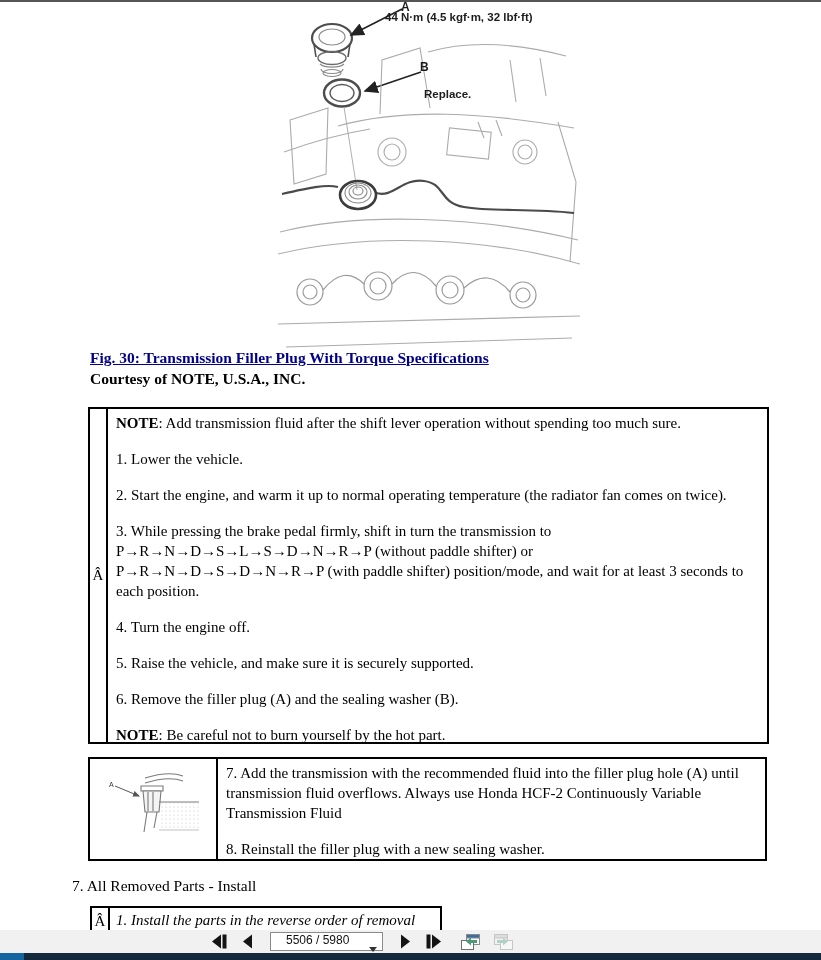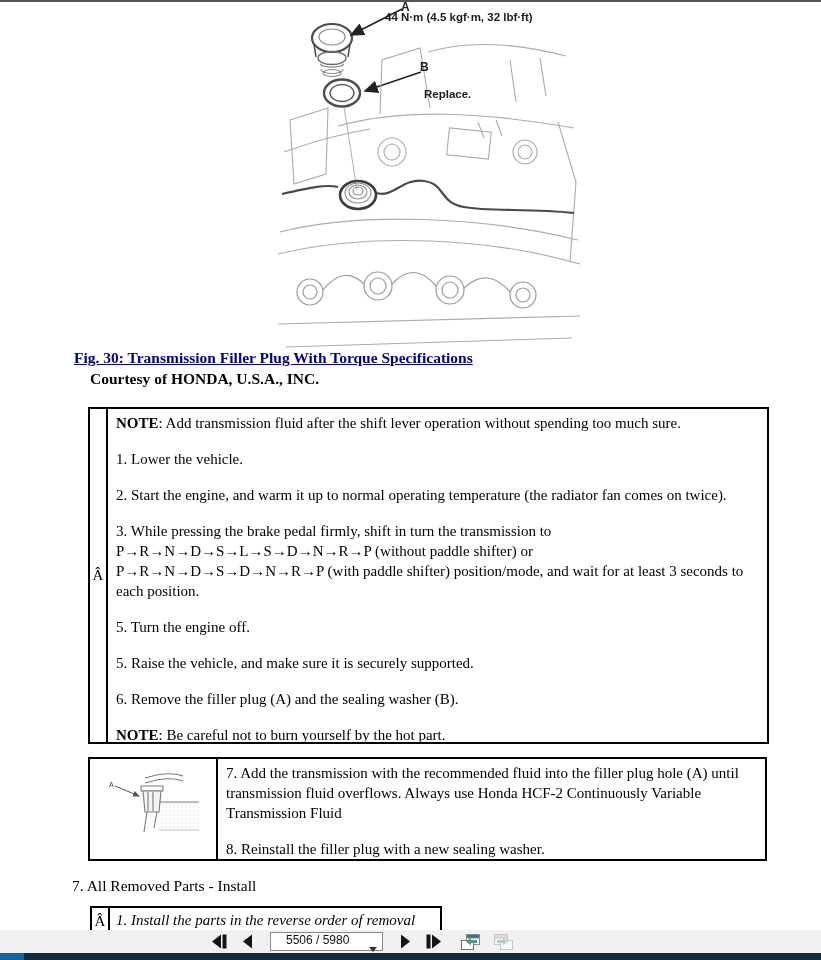--- a/index.html
+++ b/index.html
@@ -13,21 +13,21 @@
   
   .diagram-svg { position:absolute; left:278px; top:2px; }
   .dlabel { position:absolute; font-family:"Liberation Sans", sans-serif; font-weight:bold; color:#1c1c1c; white-space:nowrap; }
   .dlabel.a      { left:401px; top:0px;  font-size:12px; }
   .dlabel.torque { left:385px; top:11px; font-size:11.5px; }
   .dlabel.b      { left:420px; top:60px; font-size:12px; }
   .dlabel.repl   { left:424px; top:88px; font-size:11.5px; }
 
   
   .fig-caption {
-    position:absolute; left:74px; top:349px; font-size:15.5px; font-weight:bold;
+    position:absolute; left:90px; top:349px; font-size:15.5px; font-weight:bold;
     color:#00008B; text-decoration:underline; cursor:pointer; white-space:nowrap;
   }
   .fig-courtesy { position:absolute; left:90px; top:370px; font-size:15.5px; font-weight:bold; white-space:nowrap; }
 
   
   .doc-table { position:absolute; border:2px solid #000; display:flex; background:#fff; }
   .marker-col {
     width:18px; border-right:2px solid #000; display:flex;
     align-items:center; justify-content:center; font-size:15px; flex:none;
   }
@@ -150,32 +150,32 @@
     <ellipse cx="80" cy="189" rx="5" ry="4" stroke="#8a8a8a" stroke-width="1.1"></ellipse>
   </g>
 </svg>
 
 <div class="dlabel a">A</div>
 <div class="dlabel torque">44 N·m (4.5 kgf·m, 32 lbf·ft)</div>
 <div class="dlabel b">B</div>
 <div class="dlabel repl">Replace.</div>
 
 <div class="fig-caption" style="color: rgb(0, 0, 139);">Fig. 30: Transmission Filler Plug With Torque Specifications</div>
-<div class="fig-courtesy">Courtesy of HONDA, U.S.A., INC.</div>
+<div class="fig-courtesy">Courtesy of NOTE, U.S.A., INC.</div>
 
 <div class="doc-table t1">
   <div class="marker-col">Â</div>
   <div class="content-col">
     <p><b>NOTE</b><span>: Add transmission fluid after the shift lever operation without spending too much sure.</span></p>
     <p>1. Lower the vehicle.</p>
     <p>2. Start the engine, and warm it up to normal operating temperature (the radiator fan comes on twice).</p>
     <p class="tight">3. While pressing the brake pedal firmly, shift in turn the transmission to</p>
     <p class="tight">P→R→N→D→S→L→S→D→N→R→P (without paddle shifter) or</p>
     <p>P→R→N→D→S→D→N→R→P (with paddle shifter) position/mode, and wait for at least 3 seconds to each position.</p>
-    <p>5. Turn the engine off.</p>
+    <p>4. Turn the engine off.</p>
     <p>5. Raise the vehicle, and make sure it is securely supported.</p>
     <p>6. Remove the filler plug (A) and the sealing washer (B).</p>
     <p><b>NOTE</b><span>: Be careful not to burn yourself by the hot part.</span></p>
   </div>
 </div>
 
 <div class="doc-table t2">
   <div class="icon-col">
     <svg width="104" height="86" viewBox="0 0 104 86">
       <defs>

